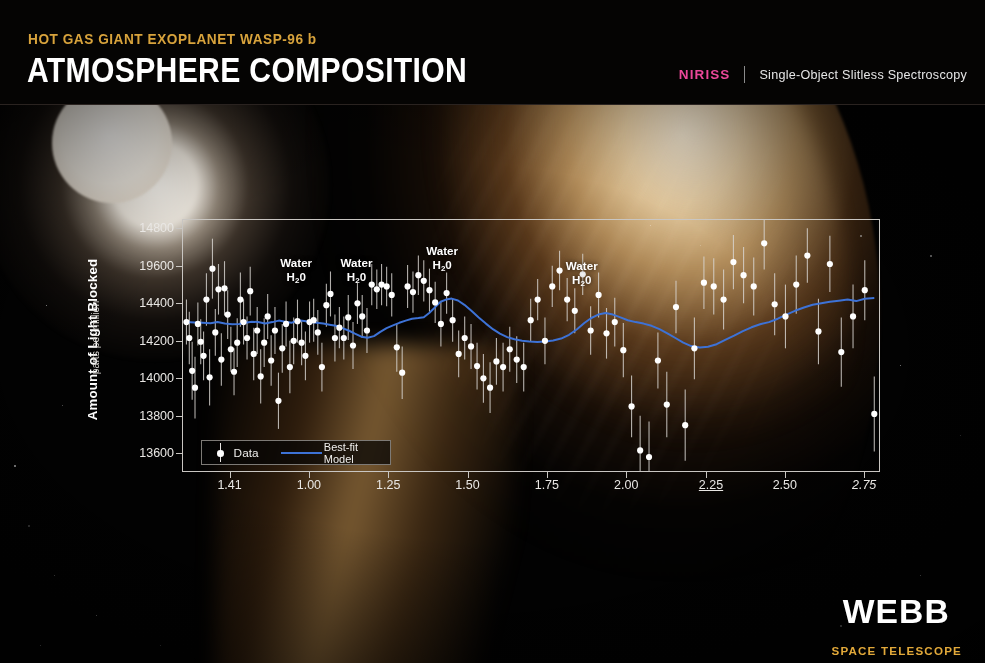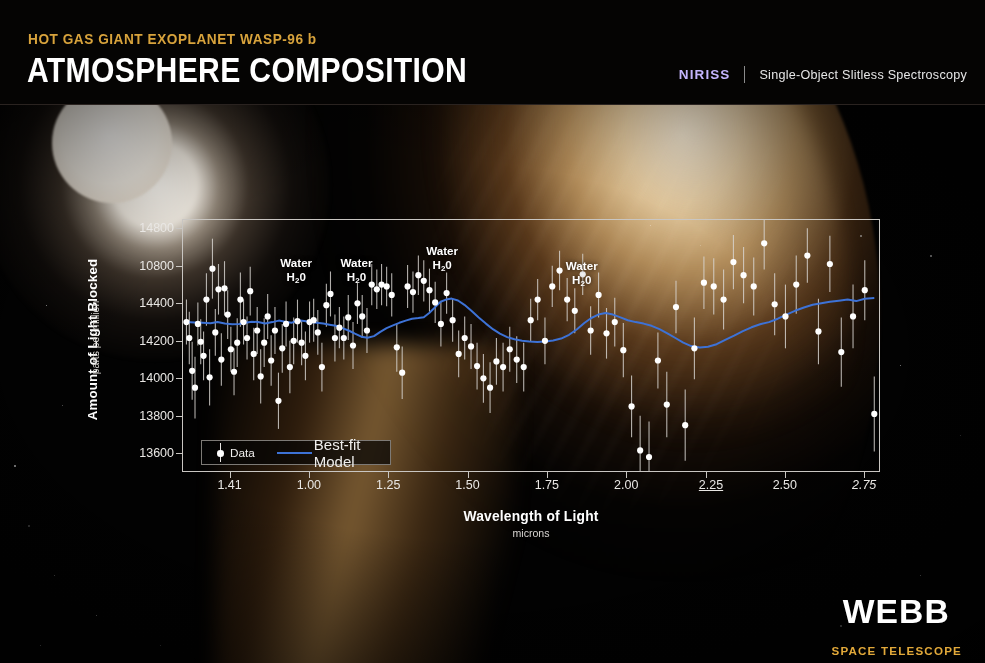--- a/index.html
+++ b/index.html
@@ -8,21 +8,21 @@
 
   
   #header{position:absolute;left:0;top:0;width:985px;height:105px;background:#050403;z-index:40;}
   #hdr-eyebrow{position:absolute;left:28px;top:30px;font-size:15.5px;font-weight:bold;
     letter-spacing:.6px;color:#d8a33c;font-family:"Liberation Sans Narrow","Liberation Sans",sans-serif;
     transform:scaleX(.88);transform-origin:left center;white-space:nowrap;}
   #hdr-title{position:absolute;left:27px;top:50px;font-size:35px;font-weight:bold;color:#fff;
     letter-spacing:.4px;font-family:"Liberation Sans Narrow","Liberation Sans",sans-serif;
     transform:scaleX(.86);transform-origin:left center;white-space:nowrap;line-height:40px;}
   #hdr-right{position:absolute;right:18px;top:66px;display:flex;align-items:center;gap:0;white-space:nowrap;}
-  #hdr-inst{font-size:13.5px;font-weight:bold;color:#c4b5fd;letter-spacing:1.1px;}
+  #hdr-inst{font-size:13.5px;font-weight:bold;color:#ec4899;letter-spacing:1.1px;}
   #hdr-div{display:inline-block;width:1px;height:17px;background:#8b8b8b;margin:0 14px;}
   #hdr-mode{font-size:12.6px;color:#e6e6e6;letter-spacing:.25px;}
   #hdr-rule{position:absolute;left:0;top:104px;width:985px;height:1px;background:#2a2320;}
 
   
   #art{position:absolute;left:0;top:105px;width:985px;height:558px;overflow:hidden;background:#020202;}
   .lyr{position:absolute;}
   
   #planet-glow{left:120px;top:-240px;width:760px;height:900px;border-radius:50%;
     background:radial-gradient(ellipse 58% 58% at 74% 30%,
@@ -89,21 +89,21 @@
 
   
   #legend{position:absolute;left:19px;top:221px;width:190px;height:25px;
     border:1px solid #7d7a76;background:rgba(4,4,4,.72);box-sizing:border-box;
     display:flex;align-items:center;z-index:27;}
   #lg-mk{position:relative;width:24px;height:21px;margin-left:7px;}
   #lg-bar{position:absolute;left:11px;top:1px;width:1.4px;height:19px;background:#e8e6e3;}
   #lg-dot{position:absolute;left:8px;top:8px;width:6.5px;height:6.5px;border-radius:50%;background:#fff;}
   #lg-t1{color:#efeeec;font-size:11.8px;margin-left:1px;}
   #lg-line{width:42px;height:2px;background:#3d72d6;margin-left:22px;}
-  #lg-t2{color:#efeeec;font-size:15px;margin-left:2px;}
+  #lg-t2{color:#efeeec;font-size:11px;margin-left:2px;}
 
   
   #webb{position:absolute;right:23px;bottom:6px;text-align:center;z-index:40;}
   #webb-word{color:#fff;font-size:33px;font-weight:bold;letter-spacing:1px;line-height:33px;
     font-family:"Liberation Sans Narrow","Liberation Sans",sans-serif;transform:scaleX(1.02);}
   #webb-sub{color:#e2a93a;font-size:11.6px;font-weight:bold;letter-spacing:1.2px;margin-top:16px;}
 </style>
 </head>
 <body>
 
@@ -144,24 +144,20 @@
         <div class="star-dot" style="left: 650px; top: 120px; width: 1.1px; height: 1.1px; opacity: 0.44;"></div>
         <div class="star-dot" style="left: 860px; top: 130px; width: 1.6px; height: 1.6px; opacity: 0.58;"></div>
         <div class="star-dot" style="left: 46px; top: 200px; width: 1.1px; height: 1.1px; opacity: 0.72;"></div>
       </div>
     <div class="lyr" id="vignette"></div>
   </div>
 
   <div id="ylab">
     <div id="ylab-main">Amount of Light Blocked</div>
     <div id="ylab-sub">parts per million</div>
-  </div>
-  <div id="xlab">
-    <div id="xlab-main">Wavelength of Light</div>
-    <div id="xlab-sub">microns</div>
   </div>
 
   <div id="plot">
     <svg id="plot-svg" width="698" height="253">
         <g>
           <line x1="4.441818181818186" x2="4.441818181818186" y1="125.56296296296297" y2="80.5851851851852" stroke="#d8d5d1" stroke-width="1.1" opacity=".82"></line>
           <line x1="7.297272727272734" x2="7.297272727272734" y1="145.24074074074073" y2="92.76666666666668" stroke="#d8d5d1" stroke-width="1.1" opacity=".82"></line>
           <line x1="10.152727272727283" x2="10.152727272727283" y1="180.84814814814814" y2="122.75185185185185" stroke="#d8d5d1" stroke-width="1.1" opacity=".82"></line>
           <line x1="13.008181818181832" x2="13.008181818181832" y1="199.5888888888889" y2="137.74444444444444" stroke="#d8d5d1" stroke-width="1.1" opacity=".82"></line>
           <line x1="15.86363636363638" x2="15.86363636363638" y1="126.5" y2="83.3962962962963" stroke="#d8d5d1" stroke-width="1.1" opacity=".82"></line>
@@ -402,21 +398,21 @@
         <div class="tick-lbl ytick" style="top: 234.259px; right: 706px; position: absolute;">13600</div>
         <div class="tickmark" style="left: -6px; width: 6px; height: 1px; top: 234.259px;"></div>
         <div class="tick-lbl ytick" style="top: 196.778px; right: 706px; position: absolute;">13800</div>
         <div class="tickmark" style="left: -6px; width: 6px; height: 1px; top: 196.778px;"></div>
         <div class="tick-lbl ytick" style="top: 159.296px; right: 706px; position: absolute;">14000</div>
         <div class="tickmark" style="left: -6px; width: 6px; height: 1px; top: 159.296px;"></div>
         <div class="tick-lbl ytick" style="top: 121.815px; right: 706px; position: absolute;">14200</div>
         <div class="tickmark" style="left: -6px; width: 6px; height: 1px; top: 121.815px;"></div>
         <div class="tick-lbl ytick" style="top: 84.3333px; right: 706px; position: absolute;">14400</div>
         <div class="tickmark" style="left: -6px; width: 6px; height: 1px; top: 84.3333px;"></div>
-        <div class="tick-lbl ytick" style="top: 46.8519px; right: 706px; position: absolute;">10800</div>
+        <div class="tick-lbl ytick" style="top: 46.8519px; right: 706px; position: absolute;">19600</div>
         <div class="tickmark" style="left: -6px; width: 6px; height: 1px; top: 46.8519px;"></div>
         <div class="tick-lbl ytick" style="top: 9.37037px; right: 706px; position: absolute;">14800</div>
         <div class="tickmark" style="left: -6px; width: 6px; height: 1px; top: 9.37037px;"></div>
         <div class="tick-lbl xtick" style="left: 47.5909px;">1.41</div>
         <div class="tickmark" style="top: 253px; height: 6px; width: 1px; left: 47.5909px;"></div>
         <div class="tick-lbl xtick" style="left: 126.909px;">1.00</div>
         <div class="tickmark" style="top: 253px; height: 6px; width: 1px; left: 126.909px;"></div>
         <div class="tick-lbl xtick" style="left: 206.227px;">1.25</div>
         <div class="tickmark" style="top: 253px; height: 6px; width: 1px; left: 206.227px;"></div>
         <div class="tick-lbl xtick" style="left: 285.545px;">1.50</div>

